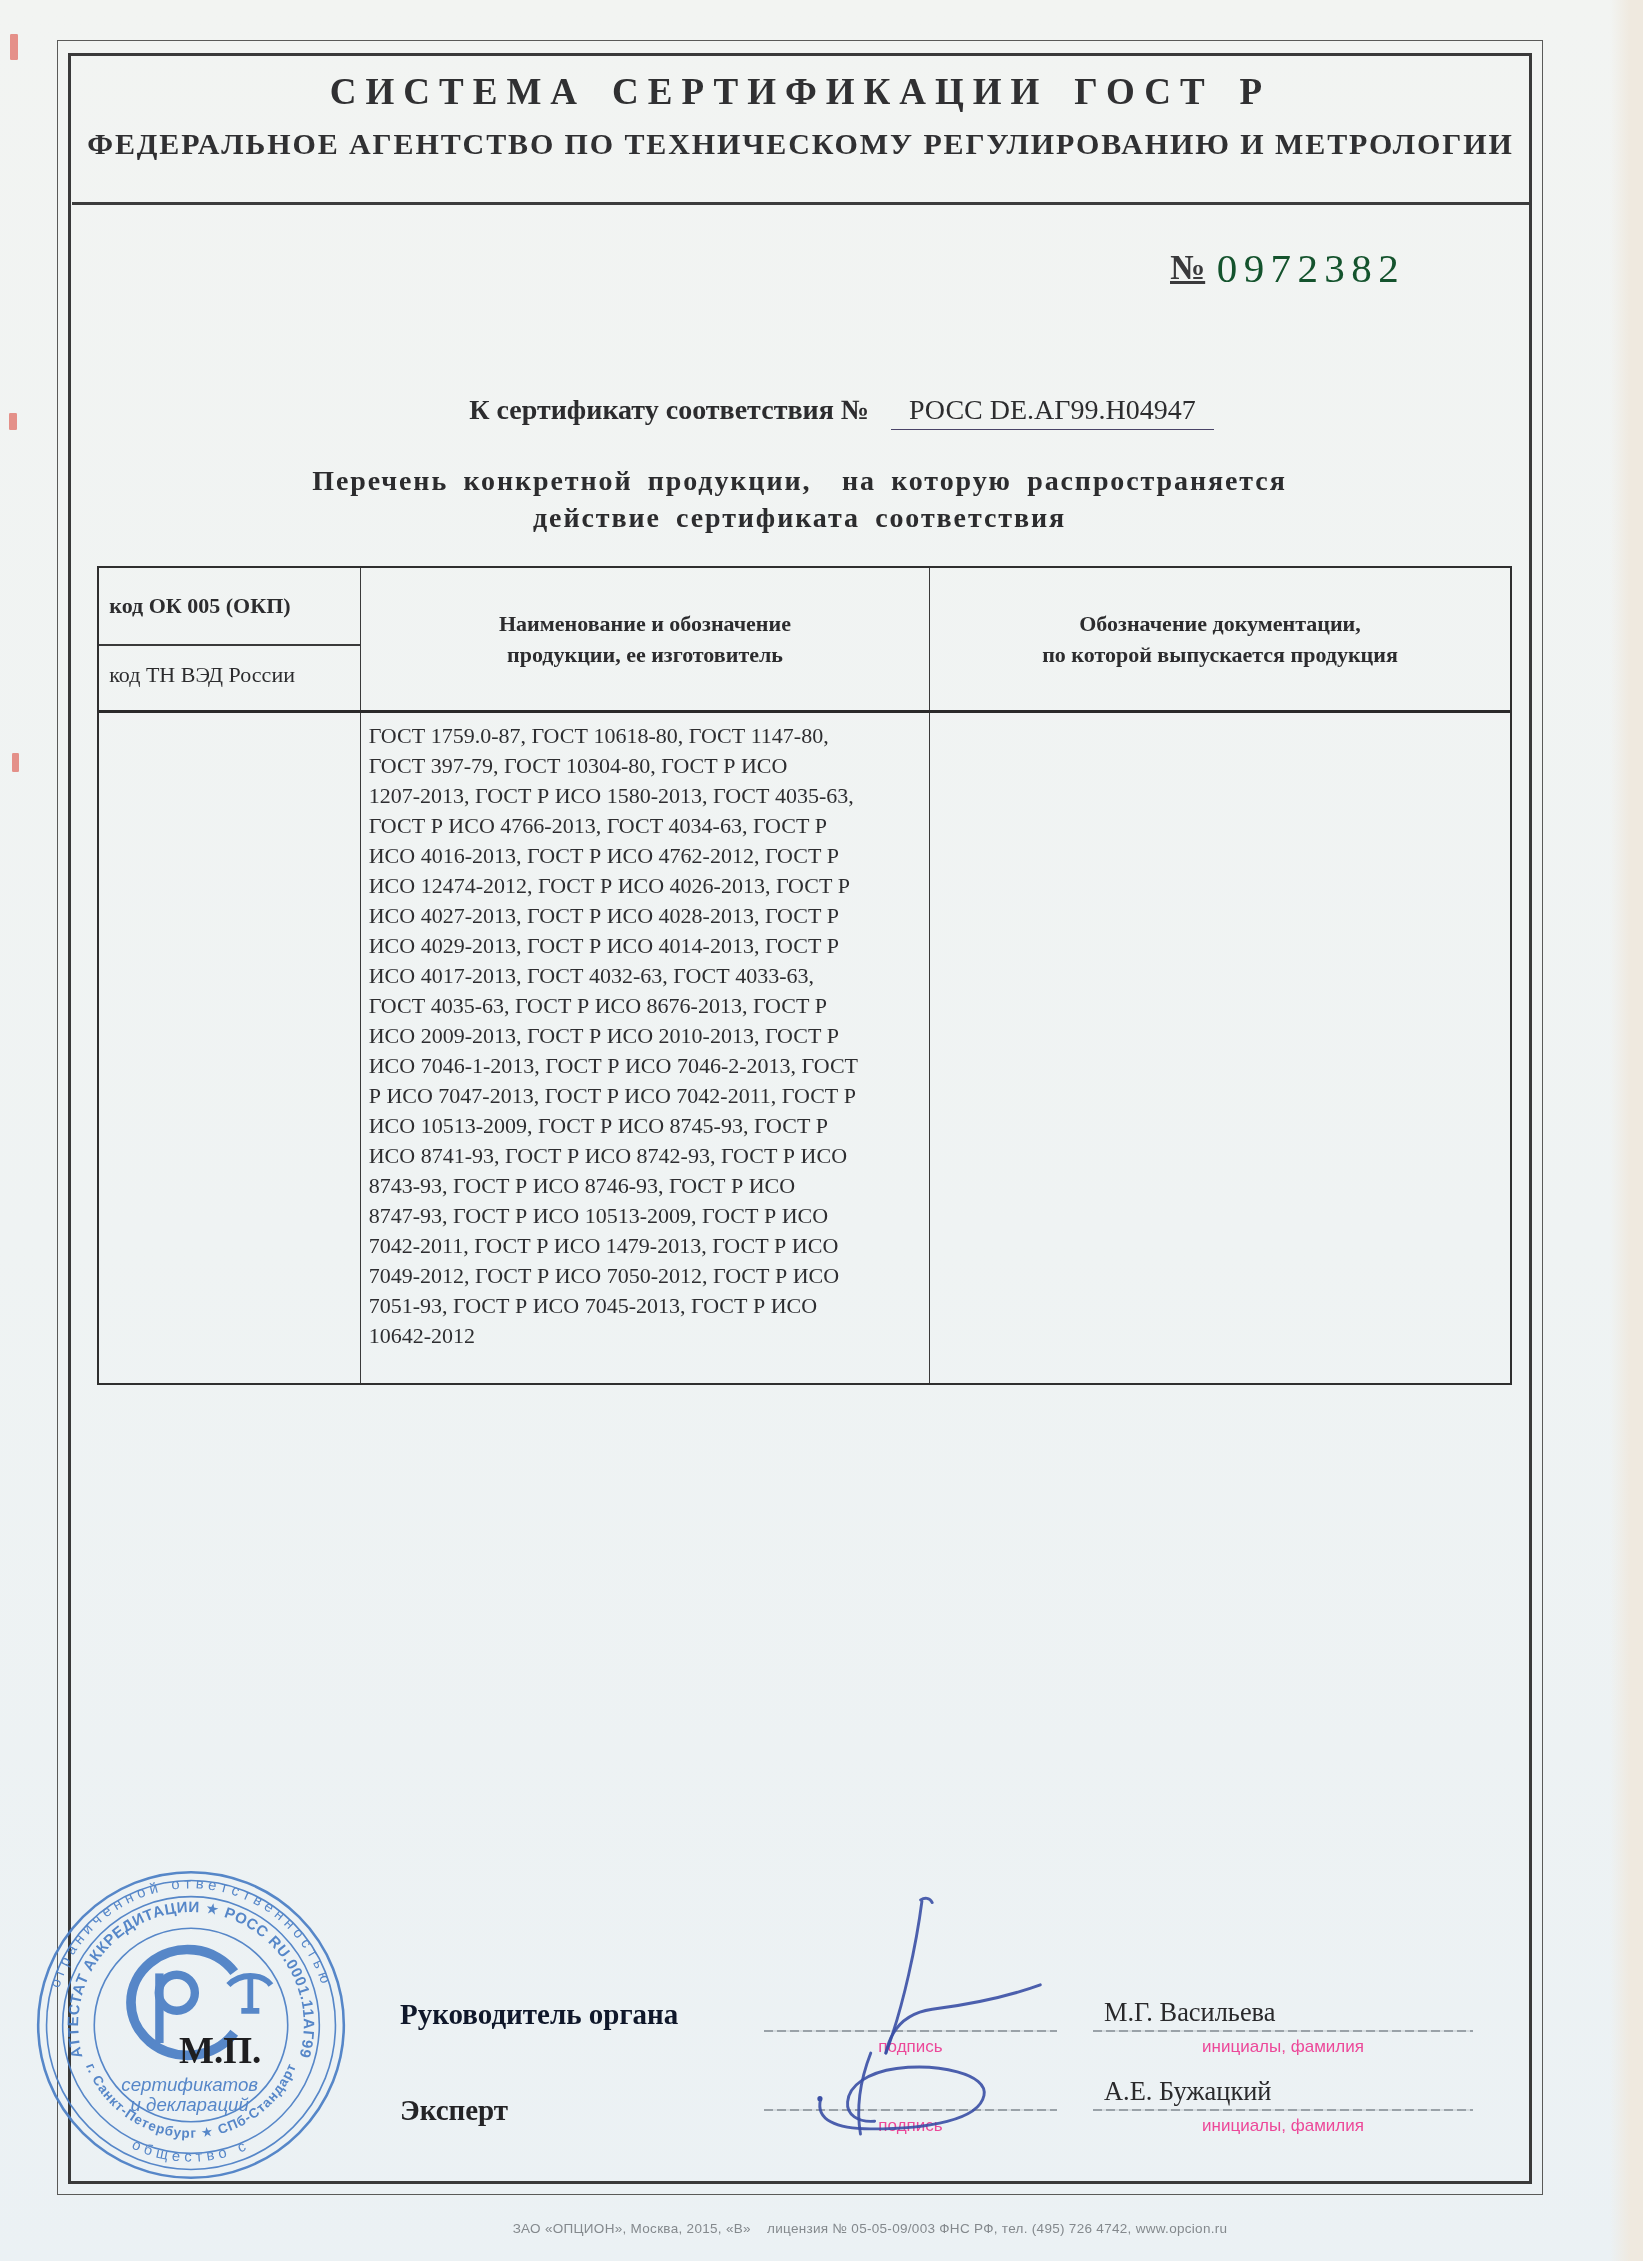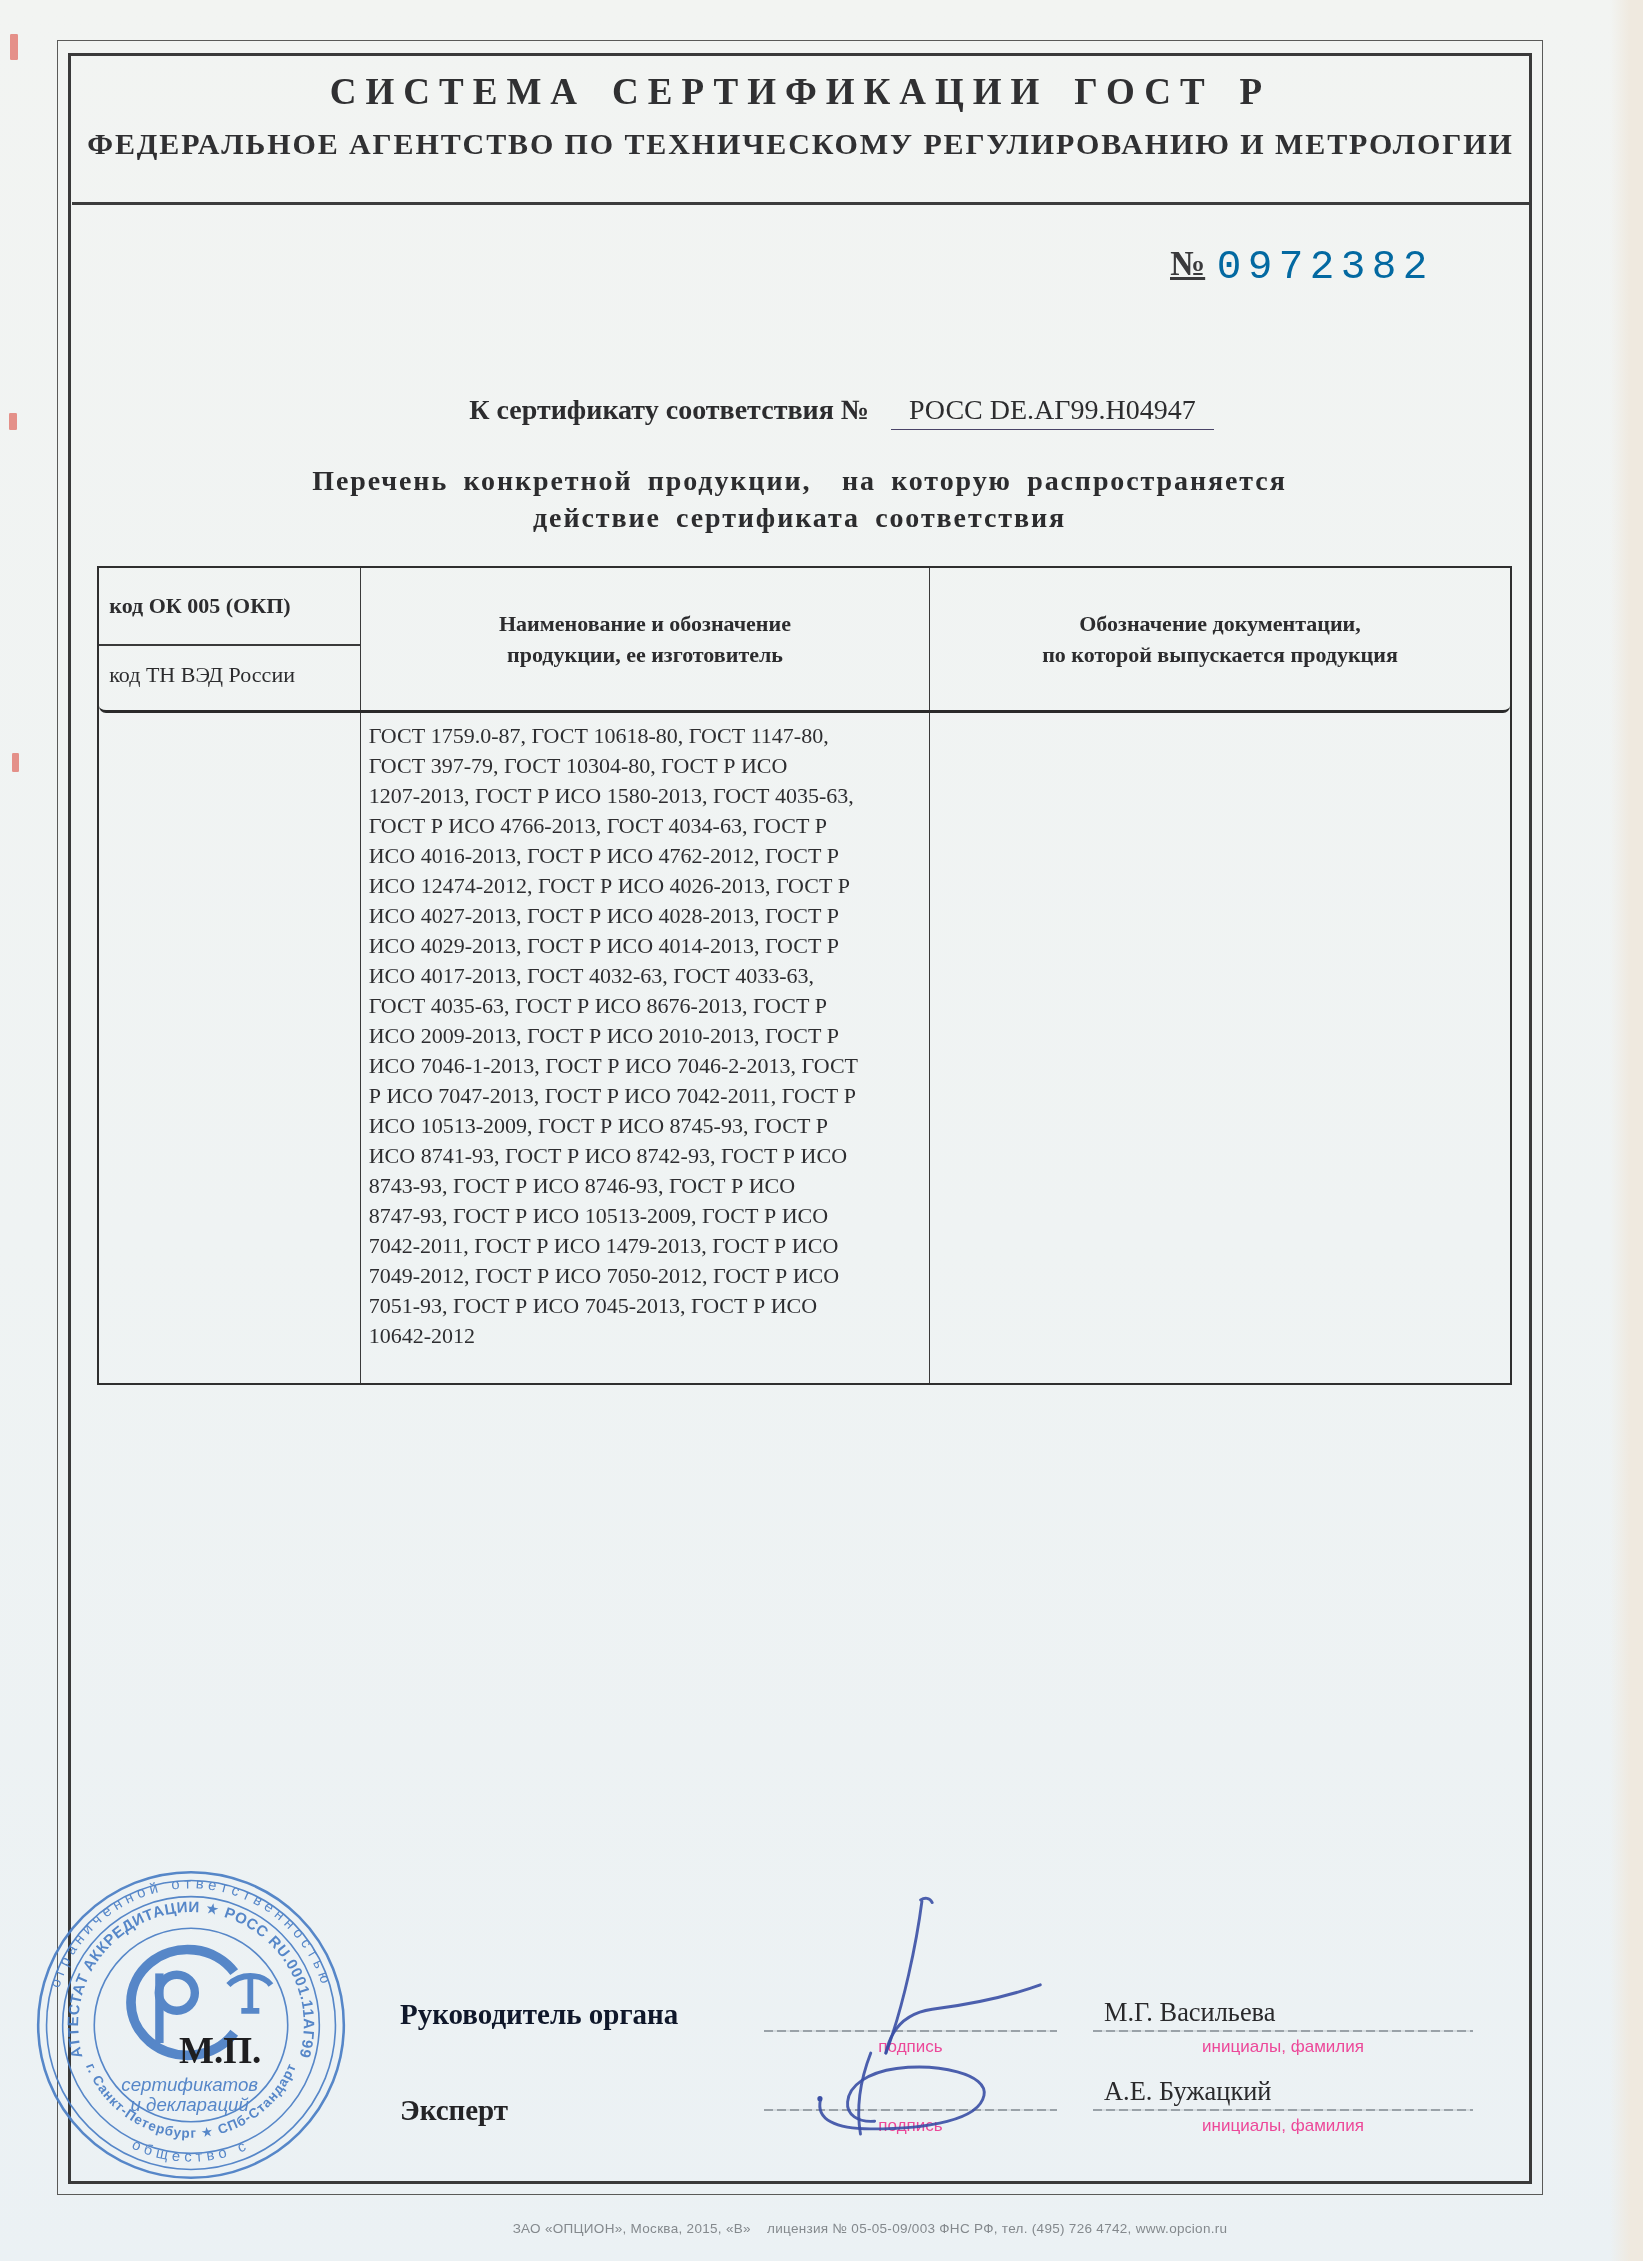--- a/index.html
+++ b/index.html
@@ -26,39 +26,39 @@
 
   
   .doc-header{position:absolute;left:77px;top:70px;width:1447px;text-align:center;}
   .hdr1{font-size:37px;font-weight:bold;letter-spacing:9px;word-spacing:7.7px;color:#303032;}
   .hdr2{font-size:30px;font-weight:bold;letter-spacing:1.9px;margin-top:14px;color:#303032;}
   .header-rule{position:absolute;left:72px;top:202px;width:1457px;height:2.6px;background:#3c3c3c;}
 
   
   .blank-no{position:absolute;left:1170px;top:244px;white-space:nowrap;}
   .no-sign{font-size:35px;font-weight:bold;color:#3a3a3c;text-decoration:underline;}
-  .no-digits{font-family:Liberation Mono, monospace;font-size:41px;letter-spacing:6.4px;
-    color:#0369a1;margin-left:11.6px;vertical-align:-2.6px;}
+  .no-digits{font-family:Liberation Serif, serif;font-size:41px;letter-spacing:6.4px;
+    color:#14532d;margin-left:11.6px;vertical-align:-2.6px;}
 
   .appendix-title{position:absolute;left:71px;top:298px;width:1457px;text-align:center;
     font-size:41px;font-weight:bold;letter-spacing:11.6px;color:#333336;}
 
   .cert-ref{position:absolute;left:110px;top:394px;width:1463px;text-align:center;
     font-size:28px;white-space:nowrap;}
   .cert-ref .lbl{font-weight:bold;}
   .cert-ref .val{margin-left:22px;padding:0 18px 3.9px 18px;border-bottom:1.9px solid #4a4468;}
 
   .products-subtitle{position:absolute;left:71px;top:462px;width:1457px;text-align:center;
     font-size:28px;font-weight:bold;letter-spacing:1.9px;word-spacing:6.4px;
     line-height:37px;white-space:pre-wrap;}
 
   
   .cert-table{position:absolute;left:97px;top:566px;width:1415px;
     border:2.6px solid #2f2f2f;box-sizing:border-box;background:transparent;}
-  .trow{display:grid;grid-template-columns:262px 569px 1fr;border-radius:7px;}
+  .trow{display:grid;grid-template-columns:262px 569px 1fr;}
   .thead{height:142px;border-bottom:3.9px solid #2a2a2a;}
   .tbody{height:670px;}
   .cell{box-sizing:border-box;position:relative;}
   .cb{border-right:1.9px solid #3a3a3a;}
   .hc{display:flex;align-items:center;justify-content:center;text-align:center;
     font-size:22px;font-weight:bold;line-height:31px;white-space:pre-line;}
   .c1h .lbl-top{position:absolute;left:10.3px;top:24.5px;font-size:22px;font-weight:bold;}
   .c1-divider{position:absolute;left:0;top:76px;width:100%;height:1.9px;background:#3a3a3a;}
   .c1h .lbl-bottom{position:absolute;left:10.3px;top:94px;font-size:22px;font-weight:normal;}
   .gost-cell{padding:7.7px 6.4px 0 7.7px;font-size:22px;line-height:30px;

